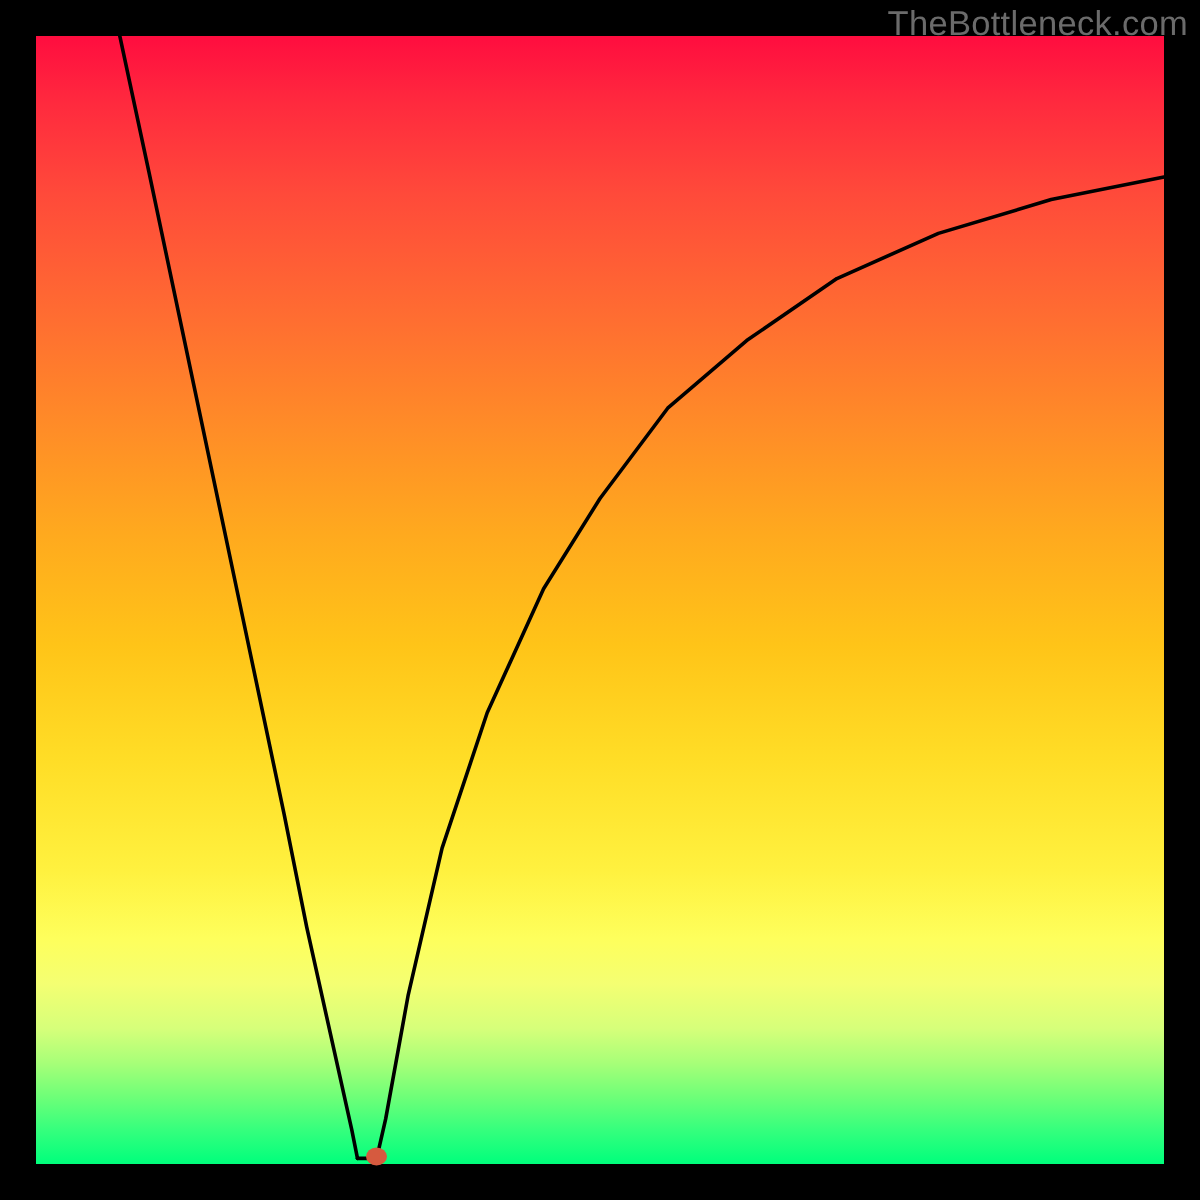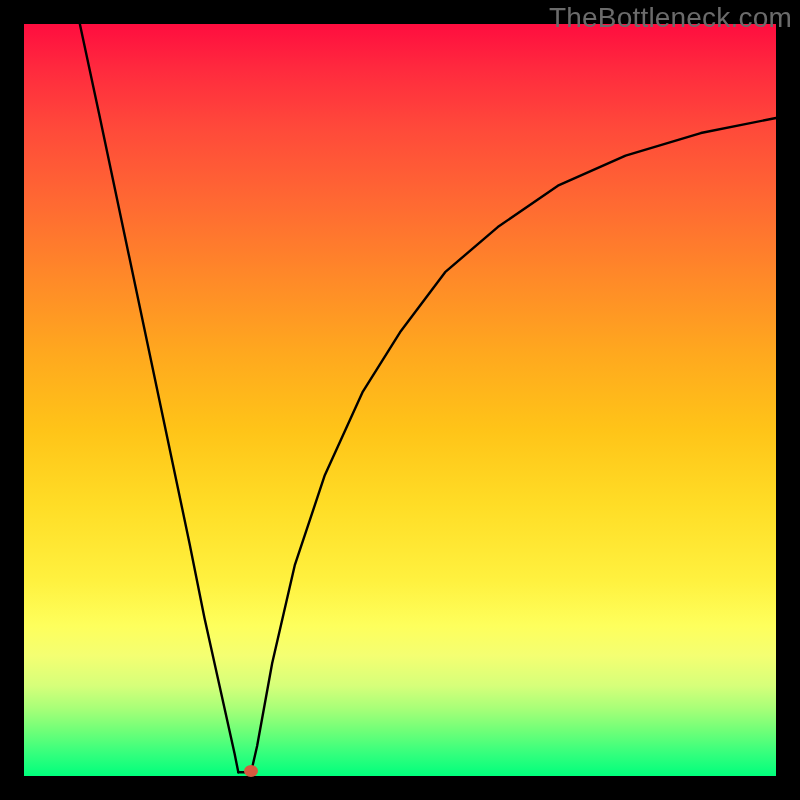--- a/index.html
+++ b/index.html
@@ -41,21 +41,21 @@
       #6fff78 94%,
       #35ff7d 97%,
       #00ff7c 100%
     );
   }
   .watermark {
     position: absolute;
     top: 2px;
     right: 8px;
     color: #6b6b6b;
-    font-size: 28px;
+    font-size: 23px;
     font-weight: 500;
     letter-spacing: 0.2px;
     user-select: none;
   }
   .marker {
     position: absolute;
     width: 14px;
     height: 12px;
     border-radius: 50%;
     background: #d65a3f;

